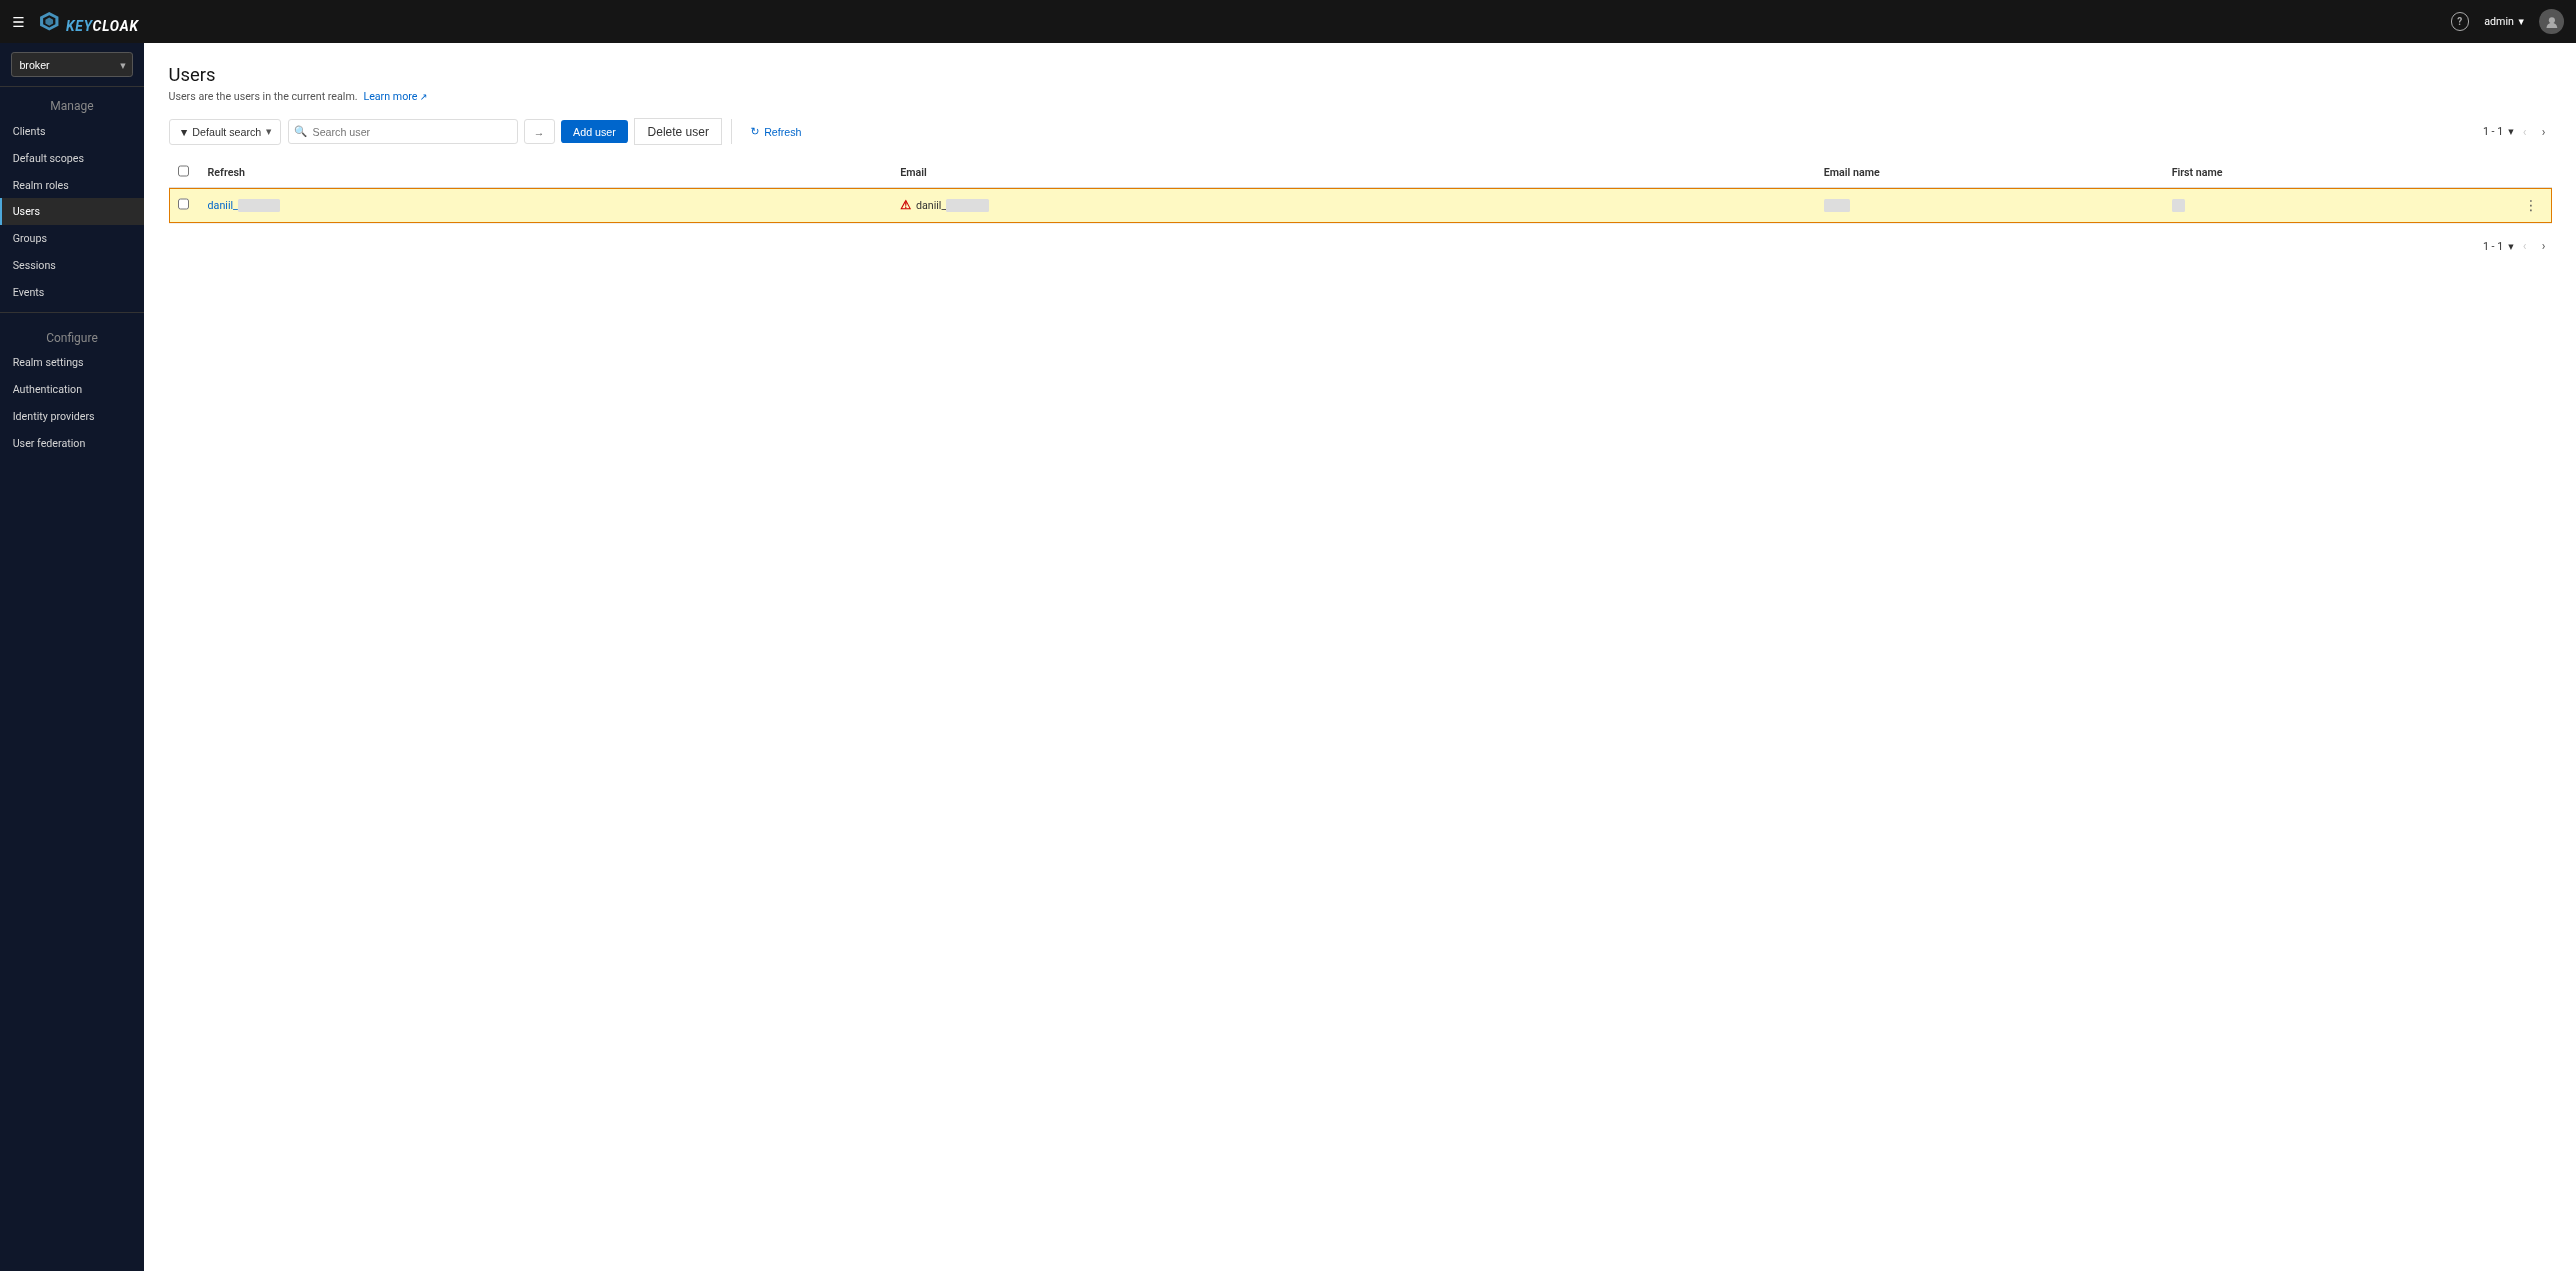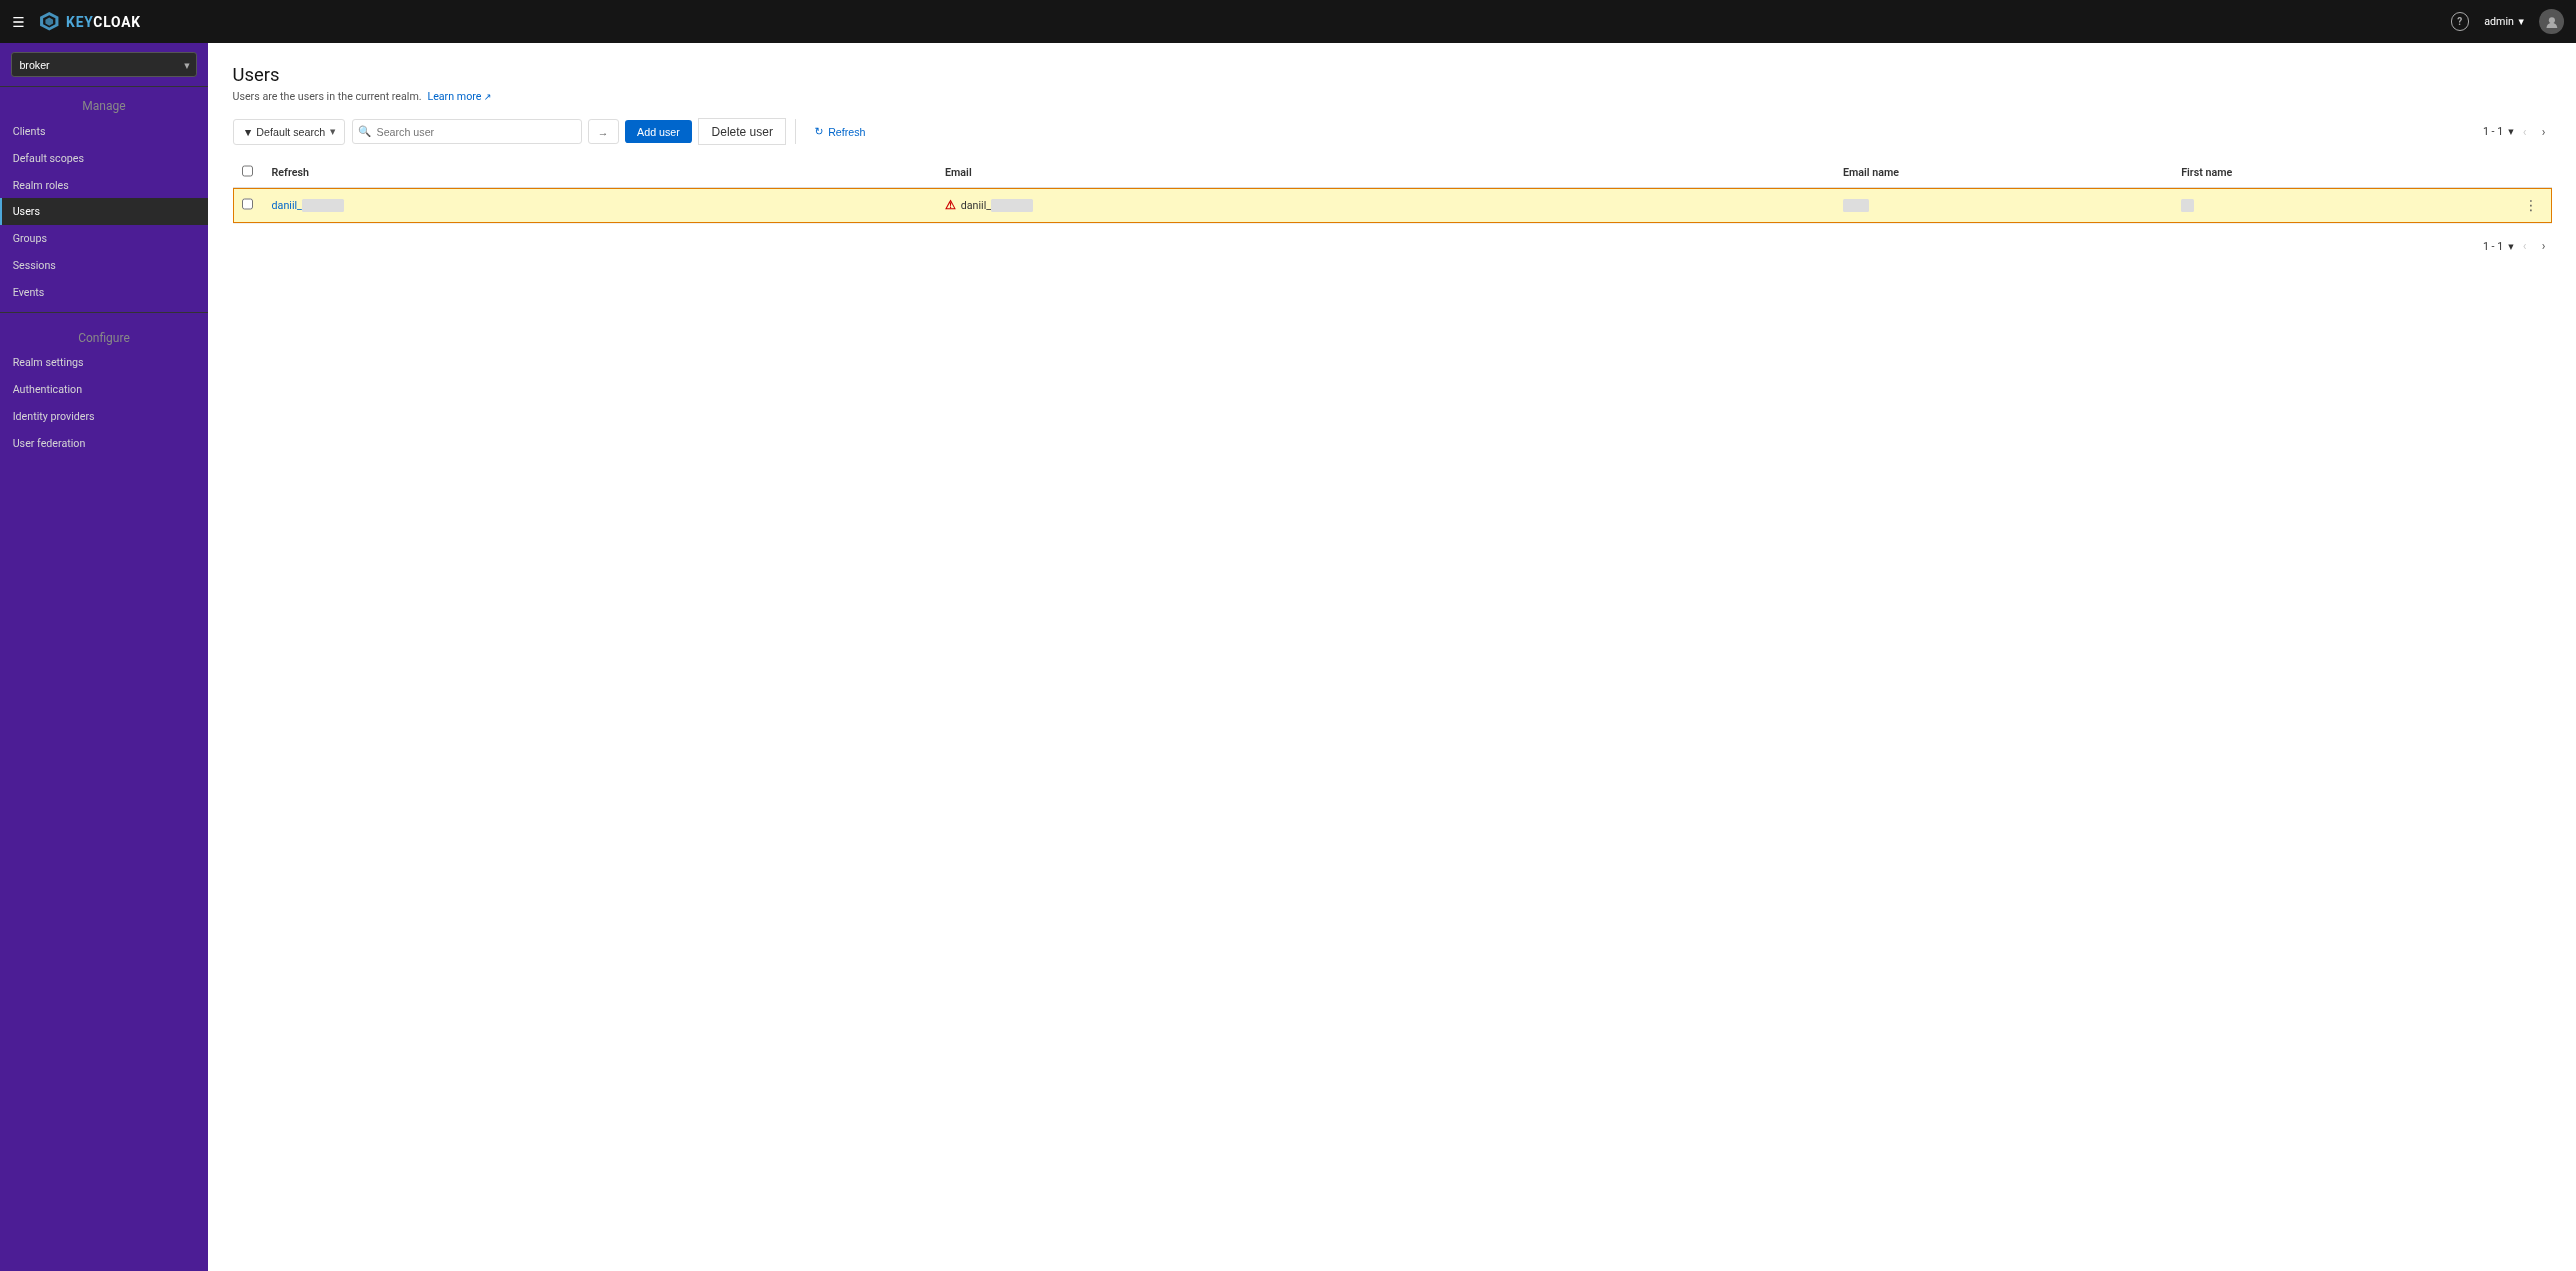--- a/index.html
+++ b/index.html
@@ -17,23 +17,24 @@
       z-index: 100;
     }
     .navbar-hamburger {
       cursor: pointer;
       margin-right: 12.3px;
       font-size: 13.8px;
       color: #fff;
     }
     .navbar-logo {
       display: flex;
-      align-items: center;
+      align-items: flex-end;
       gap: 4.6px;
       margin-right: auto;
+      font-style: italic;
     }
     .logo-icon {
       width: 24.5px;
       height: 24.5px;
     }
     .logo-text {
       font-size: 13.8px;
       font-weight: 700;
       color: #fff;
       letter-spacing: 0.8px;
@@ -61,22 +62,22 @@
 
     
     .layout {
       display: flex;
       flex: 1;
       overflow: hidden;
     }
 
     
     .sidebar {
-      width: 208px;
-      background: #4c1d95;
+      width: 144px;
+      background: #0f172a;
       color: #d4d4d4;
       display: flex;
       flex-direction: column;
       flex-shrink: 0;
       overflow-y: auto;
       padding-bottom: 12.3px;
     }
     .sidebar-realm-selector {
       padding: 9.2px 10.7px;
       border-bottom: 0.8px solid #333;

